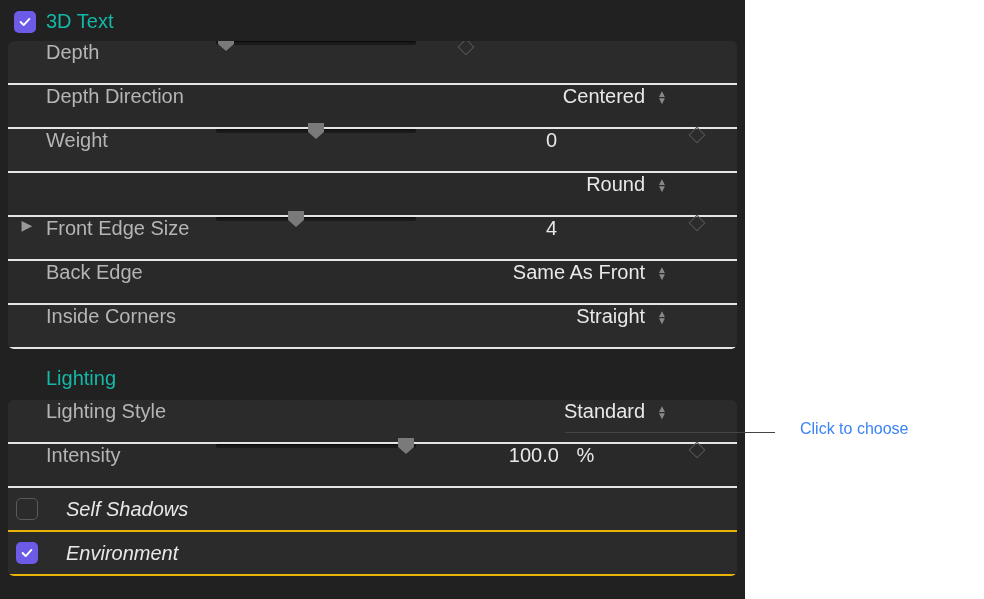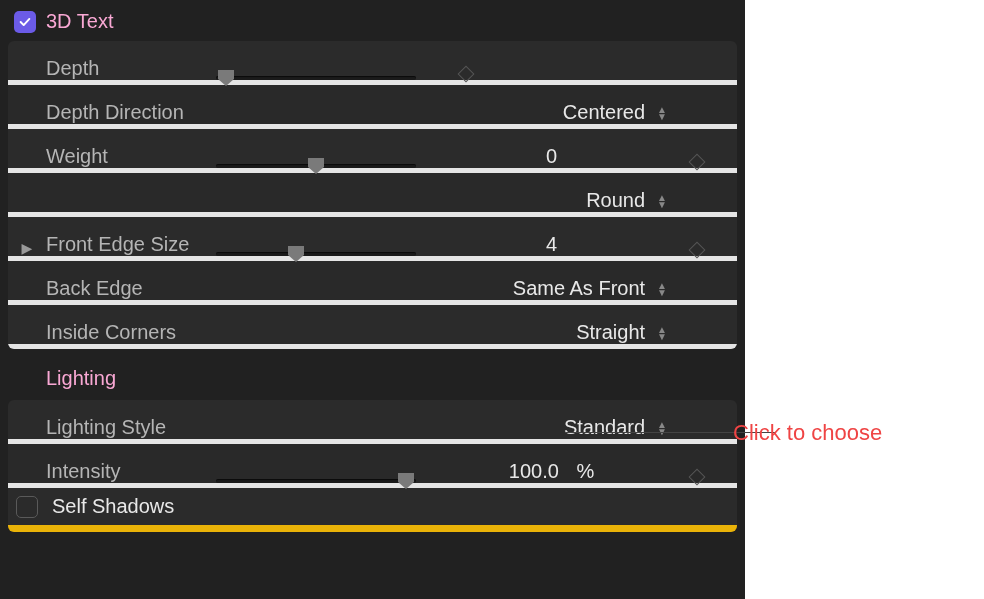--- a/index.html
+++ b/index.html
@@ -12,45 +12,45 @@
     }
     .panel {
       width: 745px;
       height: 599px;
       background: #212121;
       padding: 6px 8px;
       float: left;
     }
     .annotation {
       position: absolute;
-      left: 733px;
+      left: 800px;
       top: 418px;
-      font-size: 22px;
-      color: #ef4444;
+      font-size: 16px;
+      color: #3b82f6;
       line-height: 1.35;
     }
     .callout-line {
       position: absolute;
       top: 432px;
       left: 565px;
       width: 210px;
       height: 1px;
       background: #444;
     }
     .section-header {
       display: flex;
       align-items: center;
       padding: 4px 4px 8px 4px;
       gap: 10px;
     }
     .section-header.subhead {
       padding: 18px 4px 10px 38px;
     }
     .section-header-label {
-      color: #f9a8d4;
+      color: #14b8a6;
       font-size: 20px;
     }
     .checkbox {
       width: 22px;
       height: 22px;
       border-radius: 5px;
       display: flex;
       align-items: center;
       justify-content: center;
       margin-left: 2px;
@@ -63,24 +63,24 @@
       background: transparent;
       border: 1.5px solid #5a5a5a;
     }
     .checkbox svg { width: 14px; height: 14px; }
     .rows {
       border-radius: 6px;
       overflow: hidden;
     }
     .row {
       display: flex;
-      align-items: flex-end;
+      align-items: flex-start;
       height: 44px;
       background: #2b2b2b;
-      border-bottom: 5px solid #e5e5e5;
+      border-bottom: 2px solid #e5e5e5;
       padding: 0 10px 0 0;
     }
     .row:nth-child(even) { background: #292929; }
     .row-spacer-left {
       width: 38px;
       display: flex;
       align-items: center;
       justify-content: center;
       flex-shrink: 0;
     }
@@ -150,23 +150,24 @@
       height: 12px;
       transform: rotate(45deg);
       border: 1.5px solid #555;
       background: transparent;
     }
     .check-row {
       display: flex;
       align-items: center;
       height: 44px;
       background: #2b2b2b;
-      border-bottom: 7px solid #eab308;
+      border-bottom: 2px solid #eab308;
       padding-left: 6px;
-      gap: 14px;
+      gap: 28px;
+      font-style: italic;
     }
     .check-row .lbl {
       color: #e8e8e8;
       font-size: 20px;
     }
   </style>
 </head>
 <body>
 
 <div class="panel">
@@ -335,20 +336,28 @@
       <div class="kf-area">
           <div class="kf-diamond"></div>
         </div>
     </div>
 
     <div class="check-row">
       <div class="checkbox unchecked"></div>
       <div class="lbl">Self Shadows</div>
     </div>
 
+    <div class="check-row">
+      <div class="checkbox checked">
+        <svg viewBox="0 0 16 16">
+            <path d="M3 8 L6.5 11.5 L13 4.5" stroke="#fff" stroke-width="2.2" fill="none" stroke-linecap="round" stroke-linejoin="round"></path>
+          </svg>
+      </div>
+      <div class="lbl">Environment</div>
+    </div>
   </div>
 
 </div>
 
 <div class="callout-line"></div>
 <div class="annotation">
   <span>Click to choose</span><br>
 </div>
 
 </body></html>

